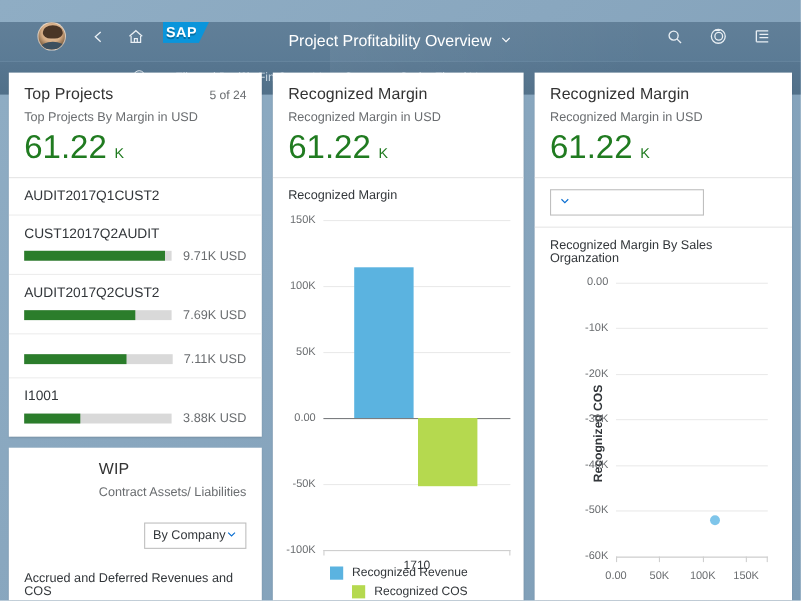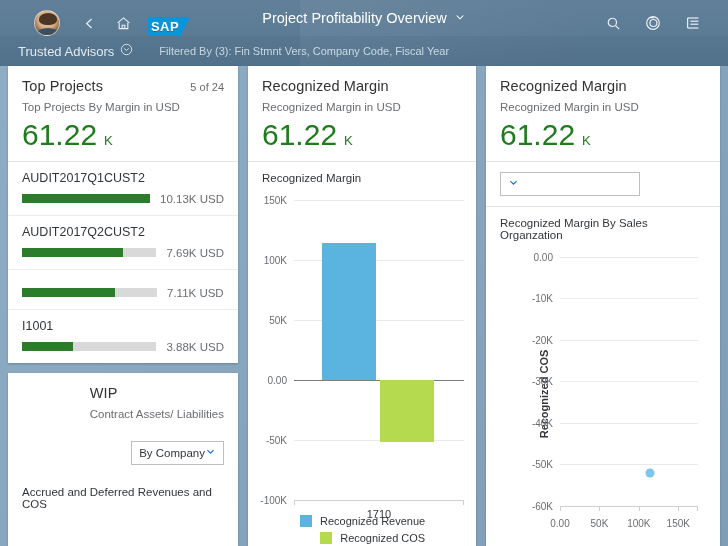--- a/index.html
+++ b/index.html
@@ -11,23 +11,24 @@
   body {
     background: linear-gradient(135deg, #8fadc4 0%, #89a7bf 40%, #7e9db6 100%);
     position: relative;
   }
 
   
   .shellbar {
     height: 36px;
     background: #5f7f99;
     background: linear-gradient(180deg,#617f98 0%,#5b7b95 100%);
-    display: flex; align-items: flex-end;
+    display: flex; align-items: flex-start;
     position: relative;
     color: #fff;
+    margin-top: 20px;
   }
   .shellbar::after {
     content:""; position:absolute; left:300px; top:0; width:300px; height:100%;
     background: linear-gradient(90deg, rgba(255,255,255,0.06), rgba(255,255,255,0));
     pointer-events:none;
   }
   .avatar {
     width: 26px; height: 26px; border-radius: 50%;
     margin-left: 34px;
     background: radial-gradient(circle at 50% 35%, #e8c8a8 0%, #d8ae86 45%, #8a6a4a 70%, #4a3a2a 100%);
@@ -288,25 +289,28 @@
         <div class="card-sub">Top Projects By Margin in USD</div>
         <div class="kpi">
           <span class="kpi-val">61.22</span>
           <span class="kpi-unit">K</span>
         </div>
       </div>
       <div class="divider"></div>
       <div class="list" id="project-list">
           <div class="lrow">
             <div class="lname">AUDIT2017Q1CUST2</div>
+          </div>
+          <div class="lrow">
+            <div class="lname">CUST12017Q2AUDIT</div>
             <div class="lbody">
               <div class="bar-track">
-                <div class="bar-fill" style="width: 100%; background: rgb(43, 125, 43);"></div>
+                <div class="bar-fill" style="width: 95%; background: rgb(43, 125, 43);"></div>
               </div>
-              <div class="lval">10.13K USD</div>
+              <div class="lval">9.71K USD</div>
             </div>
           </div>
           <div class="lrow">
             <div class="lname">AUDIT2017Q2CUST2</div>
             <div class="lbody">
               <div class="bar-track">
                 <div class="bar-fill" style="width: 75%; background: rgb(43, 125, 43);"></div>
               </div>
               <div class="lval">7.69K USD</div>
             </div>

